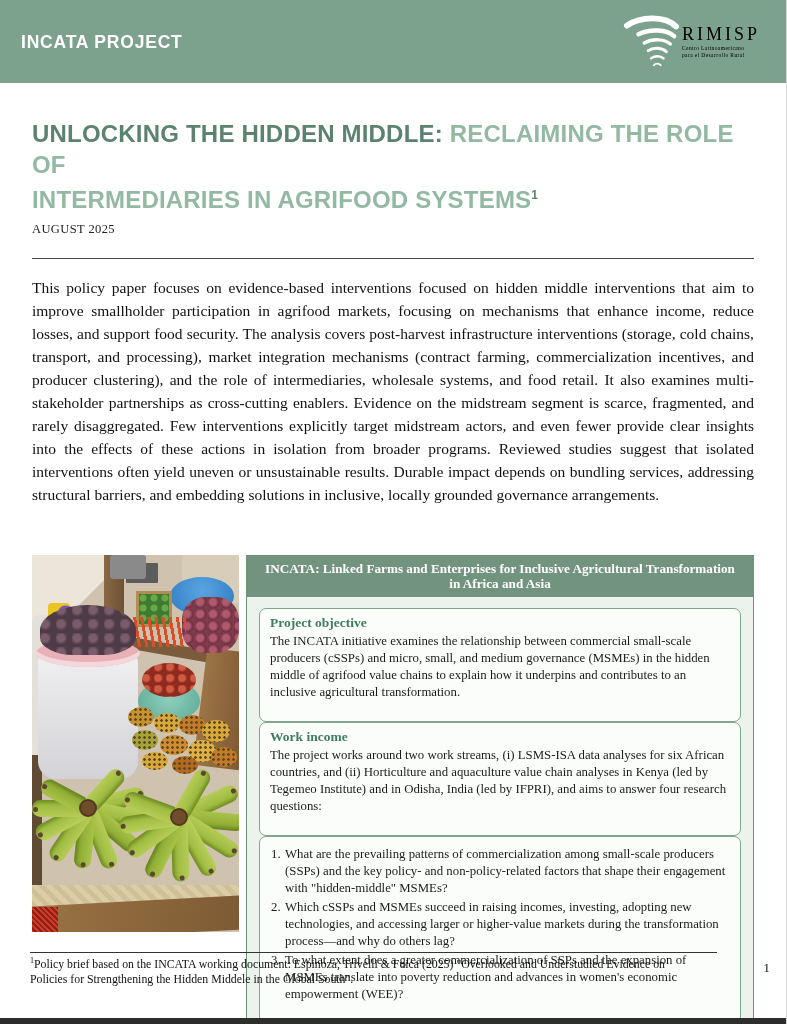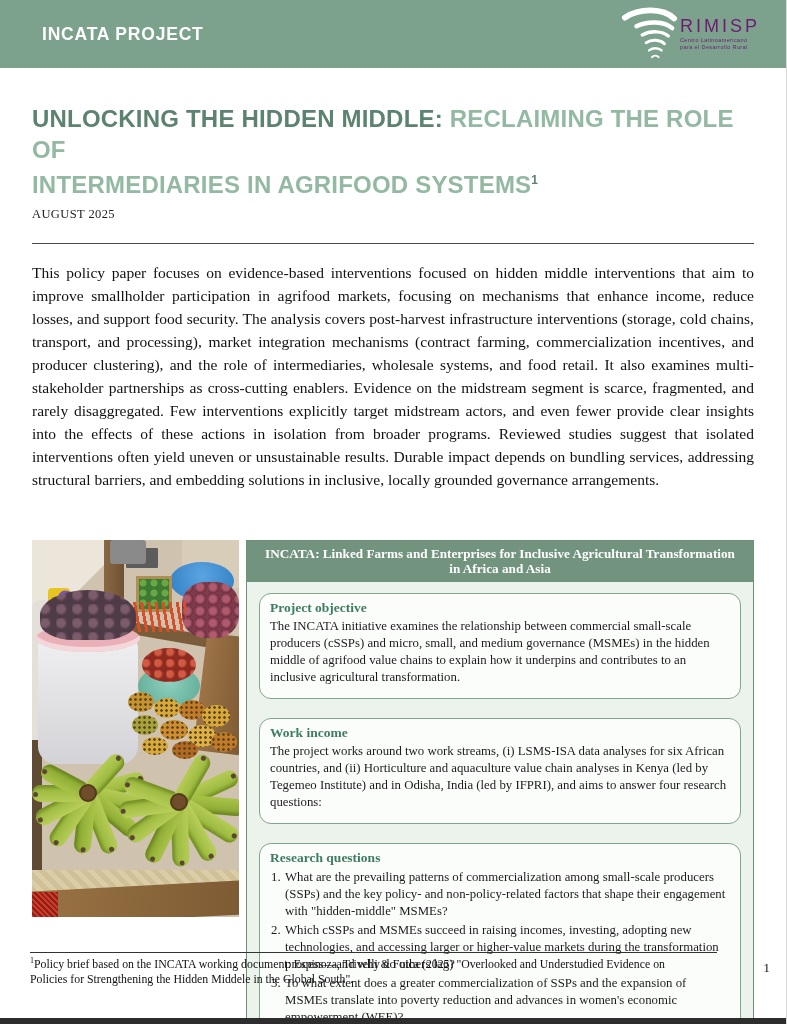--- a/index.html
+++ b/index.html
@@ -4,31 +4,31 @@
 <style>
   * { margin:0; padding:0; box-sizing:border-box; }
   html,body { background:#ffffff; }
   .page {
     position:relative; width:787px; height:1024px; background:#ffffff;
     font-family:"Liberation Serif", serif; color:#1b1b1b; overflow:hidden;
     border-right:1px solid #d8d8d8;
   }
   
   .topbar {
-    position:relative; width:100%; height:68px; background:#7CA28D;
+    position:relative; width:100%; height:83px; background:#7CA28D;
     display:flex; align-items:center; justify-content:space-between;
-    padding:0 20px 0 42px;
+    padding:0 20px 0 21px;
   }
   .topbar-title {
     font-family:"Liberation Sans", sans-serif; font-weight:800;
     color:#ffffff; font-size:17.5px; line-height:26px; letter-spacing:0.8px;
   }
   .logo { display:flex; align-items:center; gap:2px; margin-right:6px; }
   .logo-swirl svg { display:block; }
-  .logo-text { color:#701a75; font-family:Liberation Sans, sans-serif; }
+  .logo-text { color:#000000; font-family:Liberation Serif, serif; }
   .logo-name { font-size:18px; letter-spacing:3px; font-weight:500; line-height:18px; }
   .logo-tagline { font-size:5.5px; letter-spacing:0.4px; line-height:7px; margin-top:2px; }
   
   main { padding:0 32px; }
   .title {
     margin-top:35px;
     font-family:"Liberation Sans", sans-serif; font-weight:800;
     font-size:24px; line-height:31px; letter-spacing:0.2px;
   }
   .t-dark { color:#5C836F; }
@@ -41,22 +41,22 @@
   }
   
   .feature { display:flex; gap:7px; margin-top:49px; align-items:flex-start; }
   
   .infobox { flex:1; border:1.5px solid #6F9176; background:#ECF3EC; }
   .ib-head { background:#72947F; color:#ffffff; text-align:center; padding:5px 16px 6px; }
   .ib-title { font-size:13.2px; font-weight:bold; line-height:15px; }
   .ib-sub { font-size:11.6px; line-height:14px; margin-top:2px; }
   .ib-body { padding:11px 12px 6px; }
   .ib-card {
-    background:#FBFDFB; border:1.3px solid #83A48D; border-radius:12px;
-    padding:6px 10px 12px; margin-bottom:19px;
+    background:#FBFDFB; border:1.3px solid #83A48D; border-radius:7px;
+    padding:6px 10px 20px; margin-bottom:0;
   }
   .card-title { color:#3E7C60; font-weight:bold; font-size:13.5px; margin-bottom:2px; }
   .card-text { font-size:12.8px; line-height:17px; }
   .rq-list { list-style:none; counter-reset:q; margin-top:3px; }
   .rq-list li {
     counter-increment:q; position:relative; padding-left:15px;
     font-size:12.8px; line-height:17px; margin-bottom:2px;
   }
   .rq-list li::before { content:counter(q) "."; position:absolute; left:1px; }
   
@@ -233,21 +233,20 @@
         <div class="ib-body">
           <div class="ib-card">
             <div class="card-title">Project objective</div>
             <div class="card-text">The INCATA initiative examines the relationship between commercial small-scale producers (cSSPs) and micro, small, and medium governance (MSMEs) in the hidden middle of agrifood value chains to explain how it underpins and contributes to an inclusive agricultural transformation.</div>
           </div>
           <div class="ib-card">
             <div class="card-title">Work income</div>
             <div class="card-text">The project works around two work streams, (i) LSMS-ISA data analyses for six African countries, and (ii) Horticulture and aquaculture value chain analyses in Kenya (led by Tegemeo Institute) and in Odisha, India (led by IFPRI), and aims to answer four research questions:</div>
           </div>
           <div class="ib-card">
-            <div class="card-title">Research questions</div>
             <ol class="rq-list">
               <li>What are the prevailing patterns of commercialization among small-scale producers (SSPs) and the key policy- and non-policy-related factors that shape their engagement with "hidden-middle" MSMEs?</li>
               <li>Which cSSPs and MSMEs succeed in raising incomes, investing, adopting new technologies, and accessing larger or higher-value markets during the transformation process—and why do others lag?</li>
               <li>To what extent does a greater commercialization of SSPs and the expansion of MSMEs translate into poverty reduction and advances in women's economic empowerment (WEE)?</li>
 
             </ol>
           </div>
         </div>
       </aside>
 

